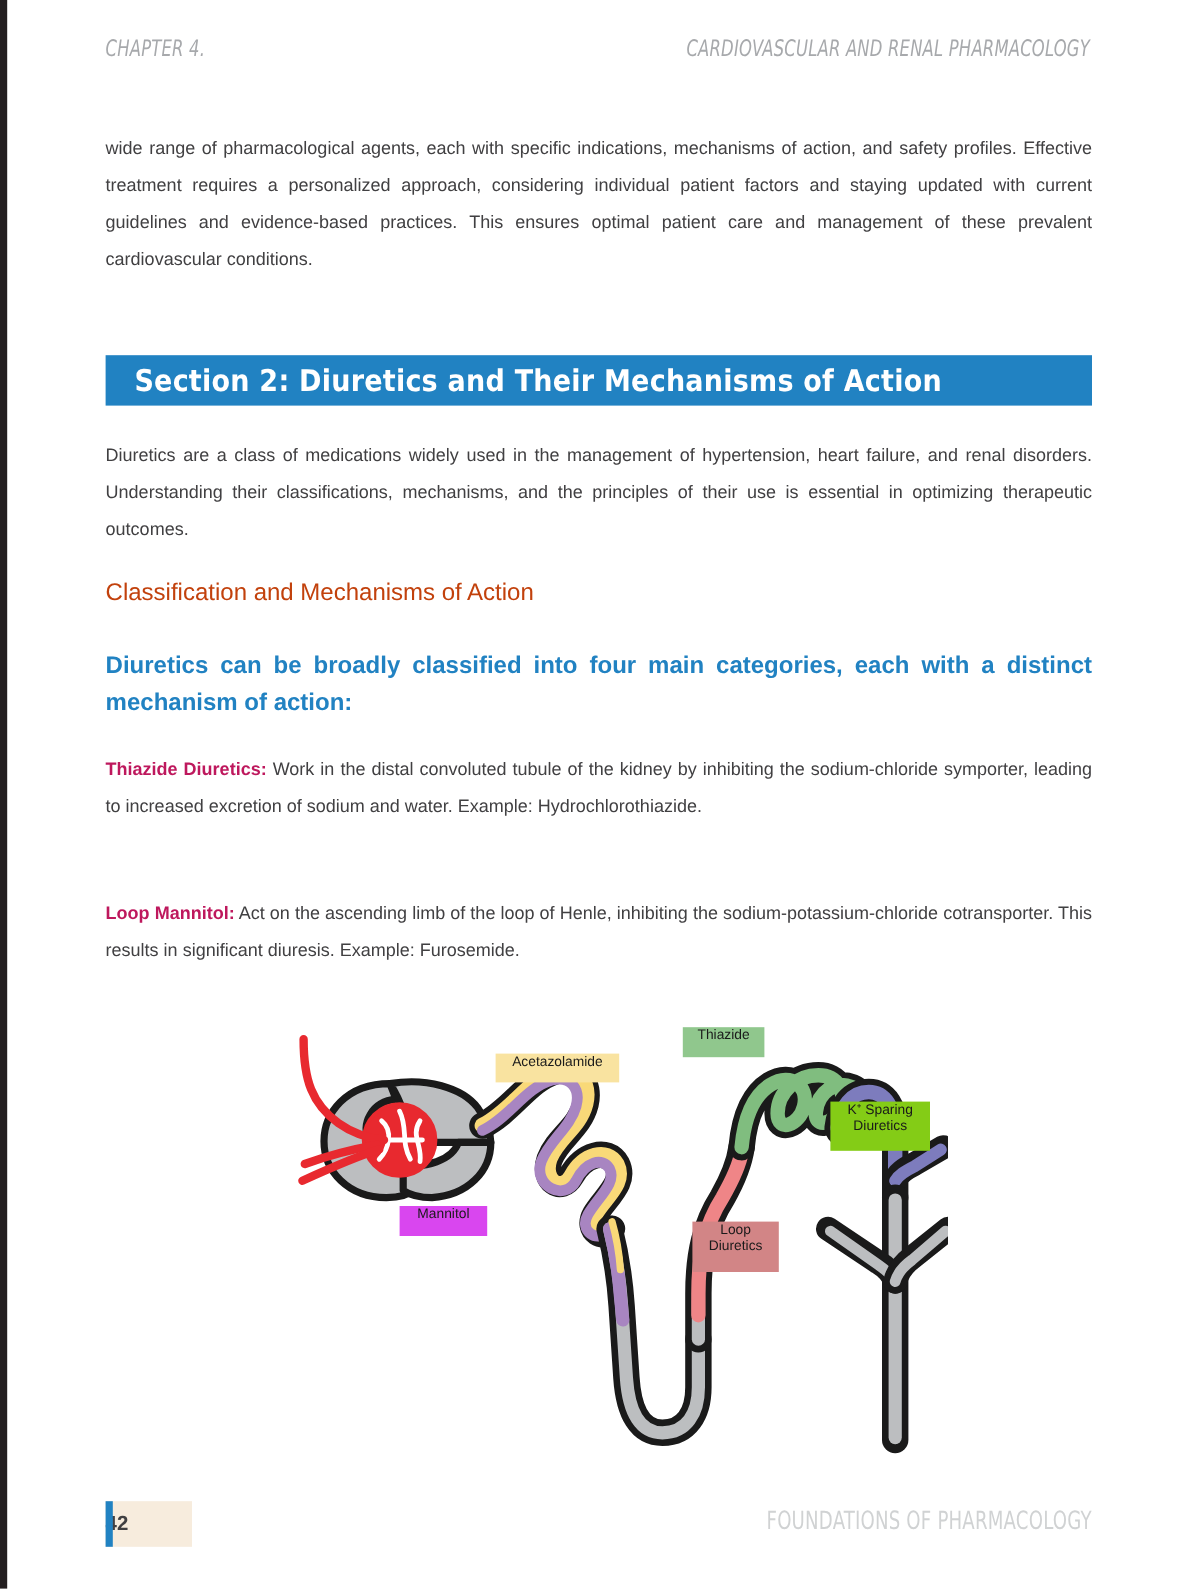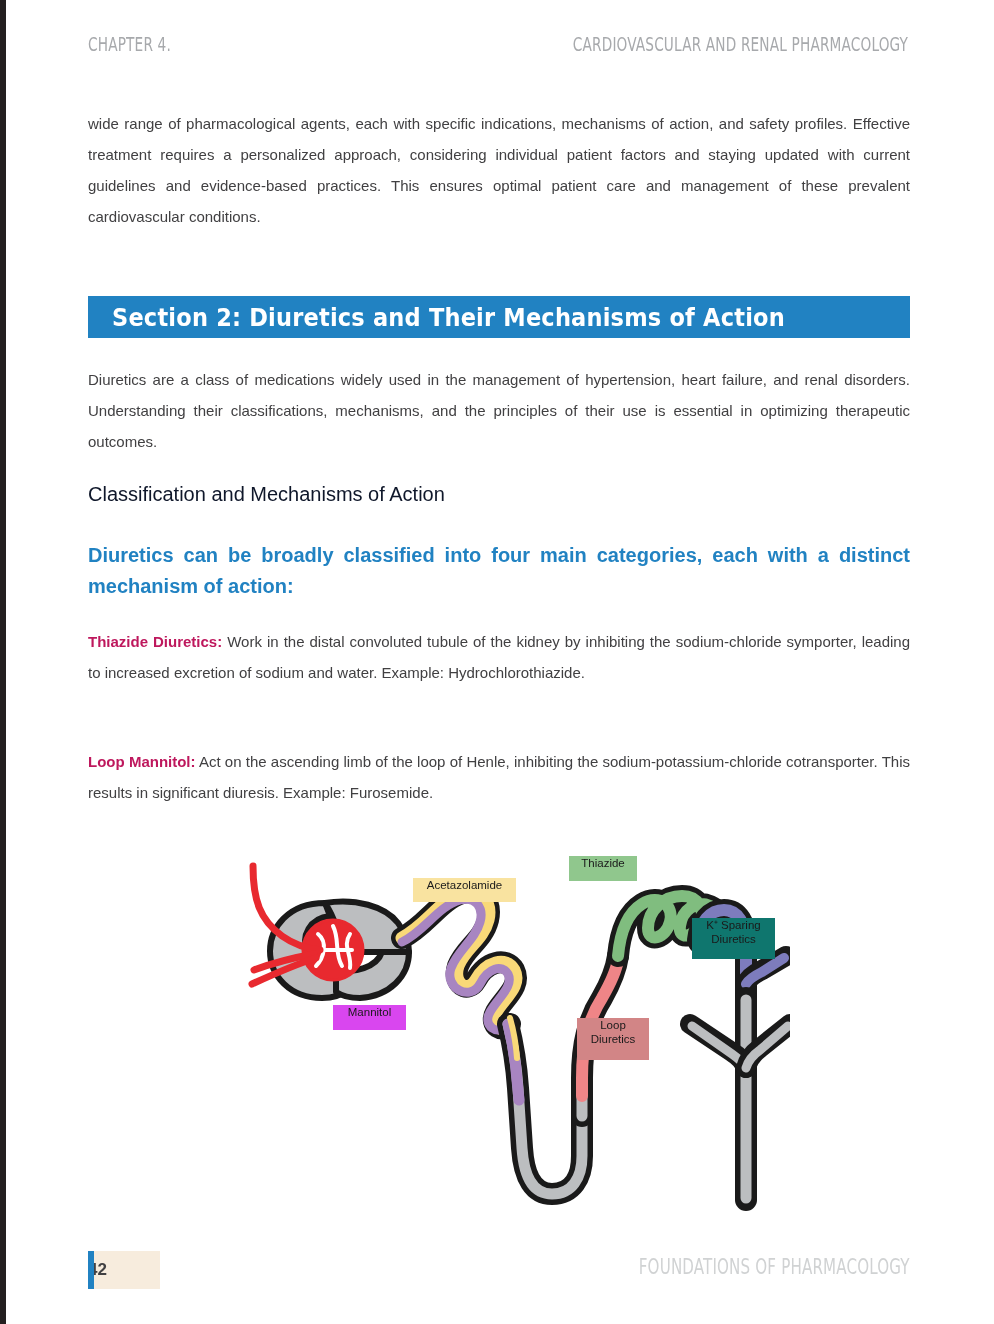--- a/index.html
+++ b/index.html
@@ -31,22 +31,23 @@
   }
 
   
   #running-head {
     position: absolute;
     left: 88px;
     top: 30px;
     width: 820px;
     height: 28px;
     display: flex;
-    align-items: center;
+    align-items: flex-start;
     justify-content: space-between;
+    font-style: italic;
   }
   .runhead-text {
     font-family: "Liberation Sans Narrow", "DejaVu Sans Condensed", "Liberation Sans", sans-serif;
     font-size: 19px;
     letter-spacing: 0.2px;
     color: #a7a9ac;
     transform: scaleX(0.80);
     transform-origin: left center;
     white-space: nowrap;
   }
@@ -100,21 +101,21 @@
     white-space: nowrap;
   }
 
   
   #subheading-classification {
     position: absolute;
     left: 88px;
     top: 480px;
     width: 822px;
     font-size: 20px;
-    color: #0f172a;
+    color: #c2410c;
     line-height: 28px;
   }
   #para-categories {
     position: absolute;
     left: 88px;
     top: 540px;
     width: 822px;
     font-size: 20px;
     font-weight: bold;
     color: #2182c2;
@@ -142,21 +143,21 @@
     font-size: 11.5px;
     line-height: 14px;
     color: #1a1a1a;
     text-align: center;
     white-space: nowrap;
   }
   #label-acetazolamide { left: 183px; top: 30px;  width: 103px; height: 24px; background: #f9e3a0; }
   #label-mannitol     { left: 103px; top: 157px; width: 73px;  height: 25px; background: #d946ef; }
   #label-thiazide     { left: 339px; top: 8px;   width: 68px;  height: 25px; background: #90c78d; }
   #label-loop         { left: 311px; top: 170px; width: 72px;  height: 42px; background: #d28586; margin-left: 36px; }
-  #label-ksparing     { left: 462px; top: 70px;  width: 83px;  height: 41px; background: #0f766e; }
+  #label-ksparing     { left: 462px; top: 70px;  width: 83px;  height: 41px; background: #84cc16; }
 
   
   #footer {
     position: absolute;
     left: 88px;
     top: 1251px;
     width: 822px;
     height: 40px;
   }
   #page-number-chip {

